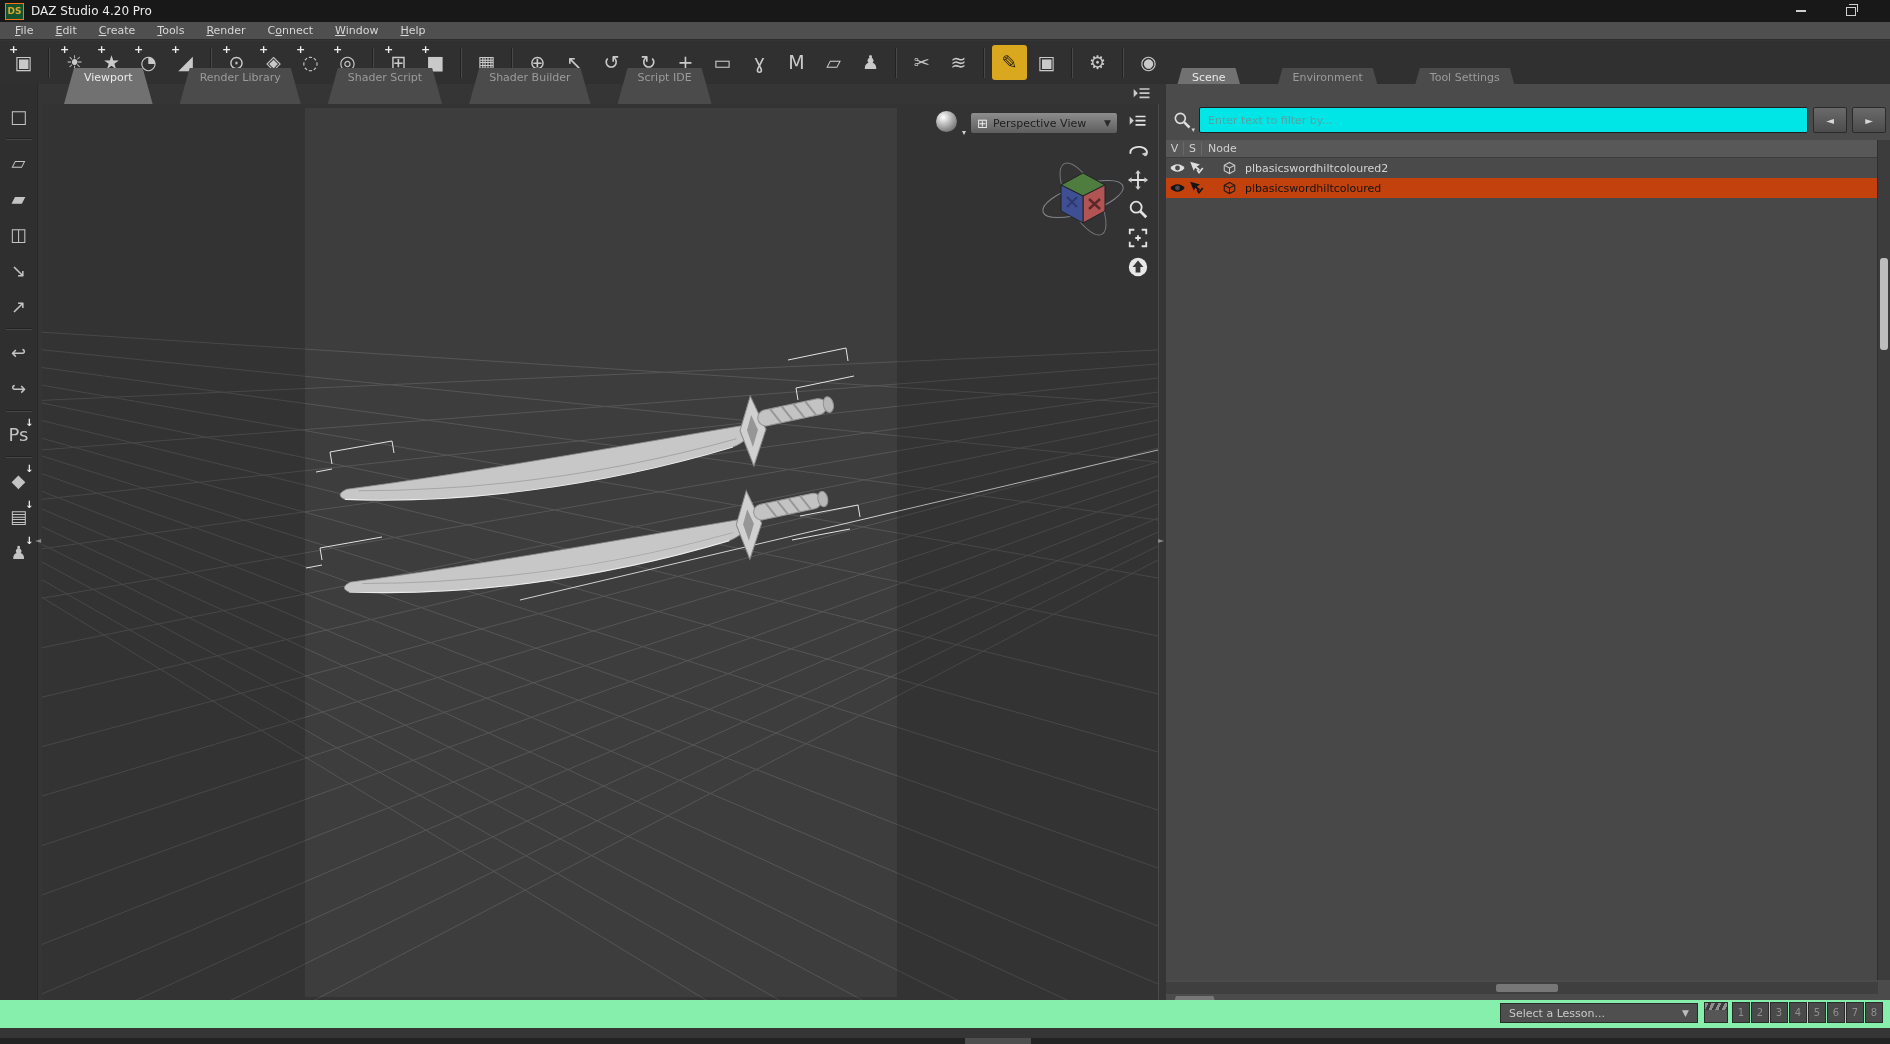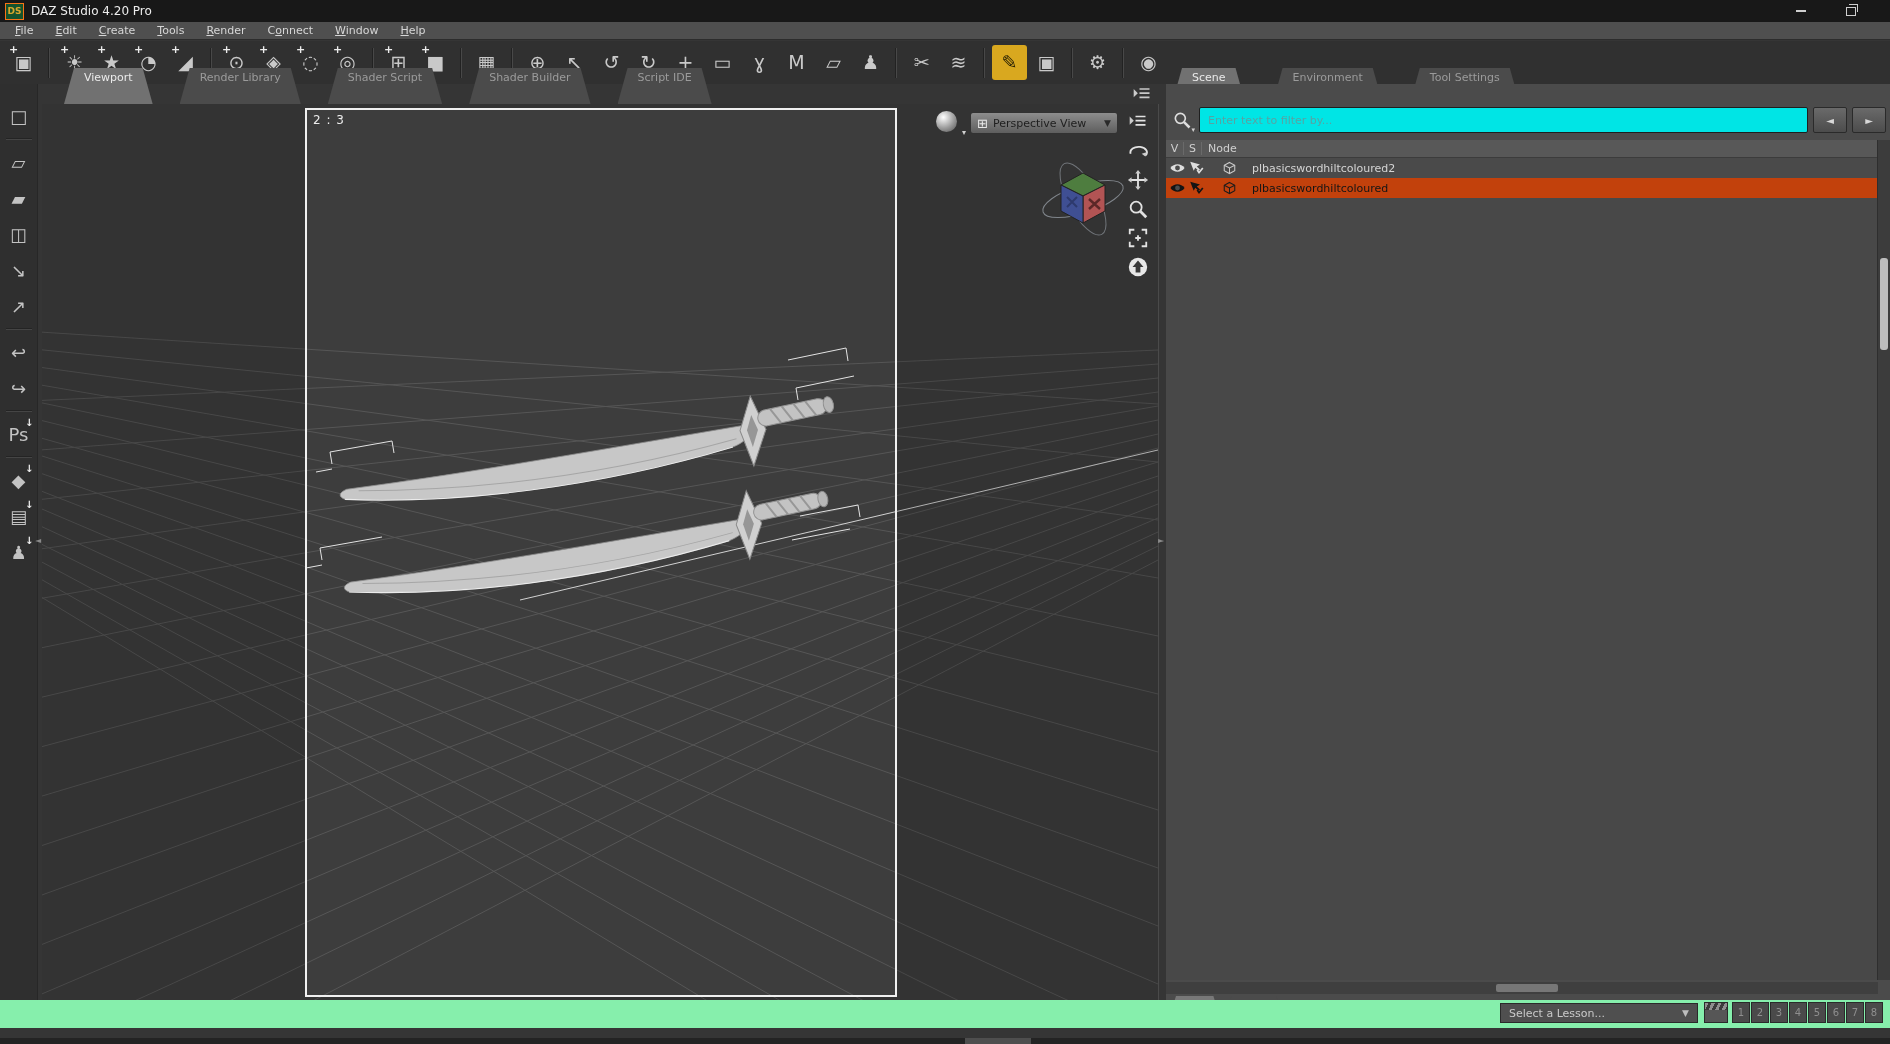--- a/index.html
+++ b/index.html
@@ -68,21 +68,21 @@
   .filter::placeholder{color:#57a3a3}
   .navarrow{width:32px;height:24px;background:linear-gradient(#6a6a6a,#4c4c4c);border:1px solid #2a2a2a;border-radius:2px;color:#d8d8d8;font-size:10px;display:flex;align-items:center;justify-content:center}
   .listhead{position:absolute;left:0;top:56px;width:712px;height:18px;background:#585858;display:flex;align-items:center;font-size:11px;color:#cfcfcf;border-bottom:1px solid #3c3c3c;box-sizing:border-box}
   .listhead .c1,.listhead .c2{width:17px;text-align:center;border-right:1px solid #6a6a6a}
   .listhead .c3{padding-left:6px}
   .rows{position:absolute;left:0;top:74px;width:712px}
   .srow{height:20px;display:flex;align-items:center;padding-left:3px;font-size:11px;color:#d4d4d4;background:#4a4a4a}
   .srow.sel{background:#c2410c;color:#151515}
   .srow svg{width:17px;height:14px;margin-right:2px;flex:0 0 auto}
   .srow svg.cube{margin-left:14px}
-  .srow .lbl{margin-left:12px;white-space:nowrap}
+  .srow .lbl{margin-left:5px;white-space:nowrap}
   .listbody{position:absolute;left:0;top:114px;width:712px;height:782px;background:#484848}
   .vscroll{position:absolute;right:0;top:56px;width:12px;height:840px;background:#3c3c3c;border-left:1px solid #2e2e2e}
   .vscroll .handle{position:absolute;left:2px;top:118px;width:8px;height:92px;background:#bdbdbd;border-radius:3px}
   .hscroll{position:absolute;left:0;top:898px;width:712px;height:12px;background:#3f3f3f}
   .hscroll .handle{position:absolute;left:330px;top:2px;width:62px;height:8px;background:#777;border-radius:2px}
   .btabs{position:absolute;left:4px;top:912px;display:flex;gap:6px}
   .btab{height:19px;padding:3px 14px 0;font-size:11px;color:#9b9b9b;background:#4b4b4b;box-sizing:border-box;clip-path:polygon(6px 0,calc(100% - 6px) 0,100% 100%,0 100%)}
   .btab.active{background:#787878;color:#f0f0f0}
   
   .bottombar{position:absolute;left:0;top:1000px;width:100%;height:28px;background:#86efac}
@@ -388,23 +388,20 @@
         <use href="#sword-def" transform="translate(706,420) rotate(-3) scale(0.98)"></use>
       </g>
     <path fill="none" stroke="#e3e3e3" stroke-width="1" d="M288,348 L350,337 M288,348 l2,12 M350,337 l2,12 M274,368 l16,-3 M746,256 L804,244 M804,244 l2,13 M754,284 L812,272 M754,284 l2,12
          M278,444 L340,433 M278,444 l2,12 M264,464 l16,-3 M750,436 L808,425 M758,412 L816,401 M816,401 l2,12"></path>
   </svg>
 
   <div class="dim" style="left:0;top:0;width:263px;height:899px"></div>
   <div class="dim" style="left:855px;top:0;width:261px;height:899px"></div>
   <div class="dim" style="left:263px;top:0;width:592px;height:4px"></div>
   <div class="dim" style="left:263px;top:893px;width:592px;height:6px"></div>
-  <div class="frame">
-    <div class="aspect">2 : 3</div>
-  </div>
 
   <div class="cam-style">
     <div class="sphere"></div>
     <span class="caret">▾</span>
   </div>
 
   <div class="cam-dd">
     <span class="wg">⊞</span>
     <span class="lbl">Perspective View</span>
     <span class="caret">▼</span>

